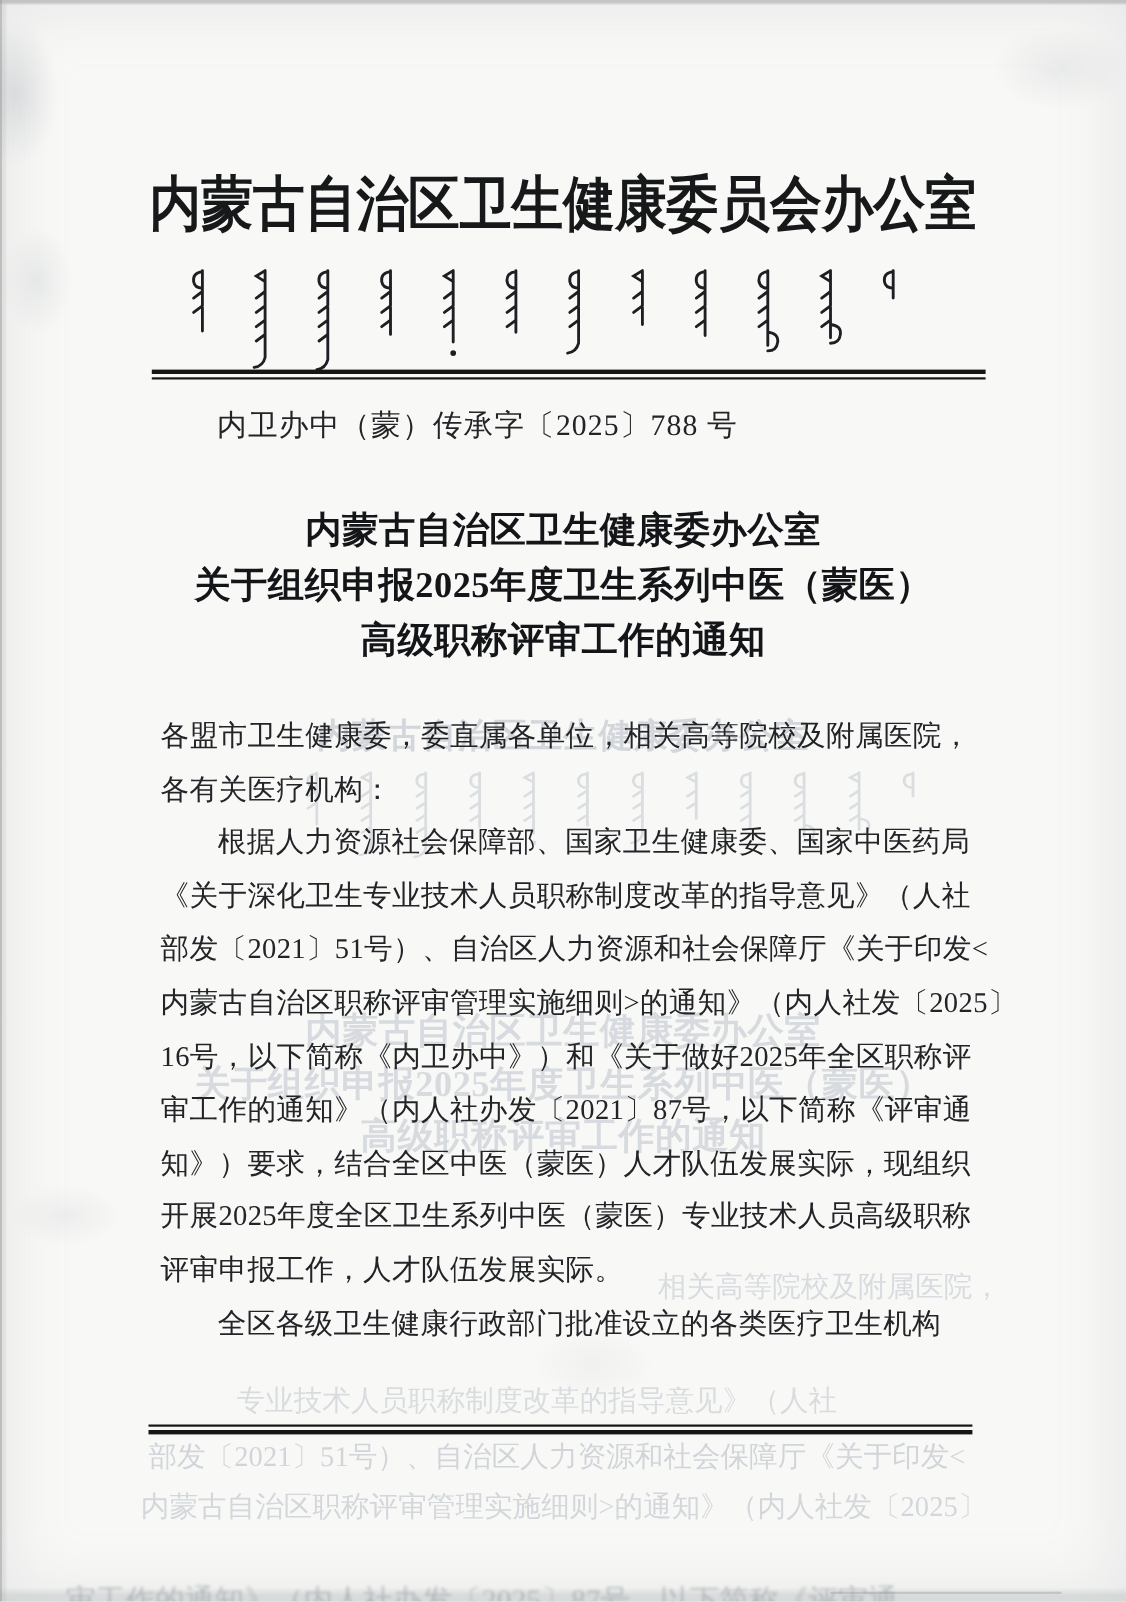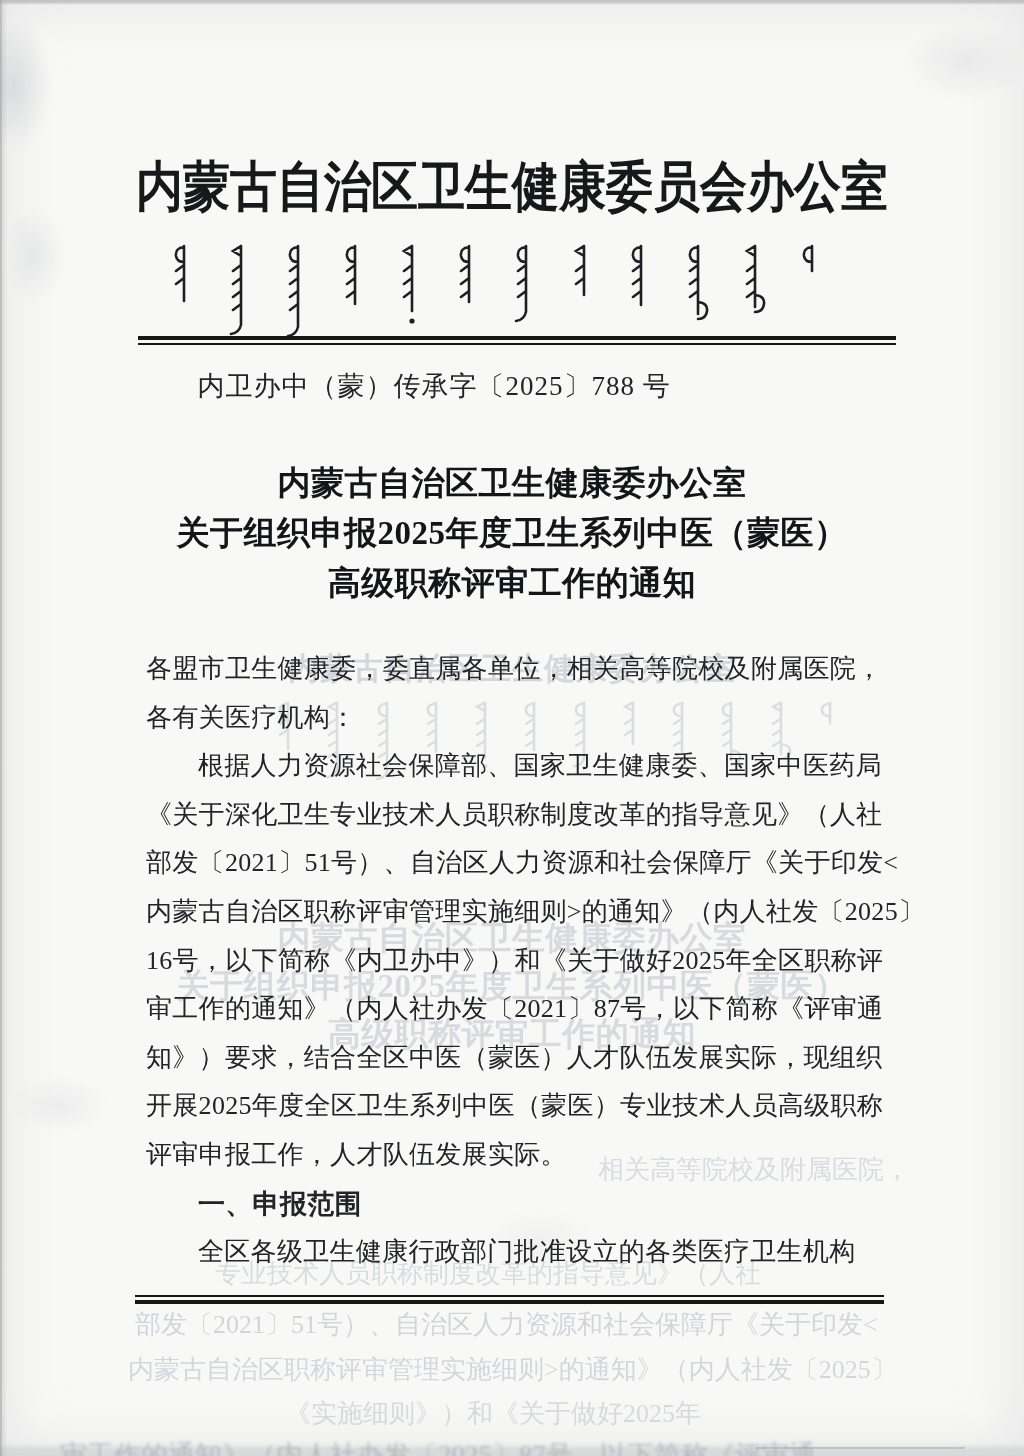--- a/index.html
+++ b/index.html
@@ -129,21 +129,20 @@
     </div>
   <div class="abs ghost ghost-title-echo">
     <div>内蒙古自治区卫生健康委办公室</div>
     <div>关于组织申报2025年度卫生系列中医（蒙医）</div>
     <div>高级职称评审工作的通知</div>
   </div>
   <div class="abs ghost ghost-mid-right">相关高等院校及附属医院，</div>
   <div class="abs ghost ghost-pre-rule">专业技术人员职称制度改革的指导意见》（人社</div>
   <div class="abs ghost ghost-b1">部发〔2021〕51号）、自治区人力资源和社会保障厅《关于印发&lt;</div>
   <div class="abs ghost ghost-b2">内蒙古自治区职称评审管理实施细则&gt;的通知》（内人社发〔2025〕</div>
-  <div class="abs ghost ghost-b3">《实施细则》）和《关于做好2025年</div>
   <div class="abs ghost ghost-b4">审工作的通知》（内人社办发〔2025〕87号，以下简称《评审通</div>
   <div class="abs ghost-bot-line"></div>
 
   <div class="abs real org-name">内蒙古自治区卫生健康委员会办公室</div>
   <div class="abs real mongolian-row">
       <svg width="24" height="74" viewBox="0 0 24 74">
         <path d="M12,4 q-9,1 -8,9 q1,6 8,6 M12,3 V58 M12,22 l-8,6 M12,35 l-8,6" fill="none" stroke="currentColor" stroke-width="2.6" stroke-linecap="round"></path>
       </svg>
       <svg width="24" height="98" viewBox="0 0 24 98">
         <path d="M12,3 l-8,5 l8,5 M12,3 V82 M12,22 l-8,6 M12,35 l-8,6 M12,48 l-8,6 M12,61 l-8,6 M12,82 q-2,8 -10,9" fill="none" stroke="currentColor" stroke-width="2.6" stroke-linecap="round"></path>
@@ -195,19 +194,18 @@
     <div class="line">各有关医疗机构：</div>
     <div class="line indent">根据人力资源社会保障部、国家卫生健康委、国家中医药局</div>
     <div class="line">《关于深化卫生专业技术人员职称制度改革的指导意见》（人社</div>
     <div class="line">部发〔2021〕51号）、自治区人力资源和社会保障厅《关于印发&lt;</div>
     <div class="line">内蒙古自治区职称评审管理实施细则&gt;的通知》（内人社发〔2025〕</div>
     <div class="line">16号，以下简称《内卫办中》）和《关于做好2025年全区职称评</div>
     <div class="line">审工作的通知》（内人社办发〔2021〕87号，以下简称《评审通</div>
     <div class="line">知》）要求，结合全区中医（蒙医）人才队伍发展实际，现组织</div>
     <div class="line">开展2025年度全区卫生系列中医（蒙医）专业技术人员高级职称</div>
     <div class="line">评审申报工作，人才队伍发展实际。</div>
-    <div class="line indent heading">一、申报范围</div>
     <div class="line indent">全区各级卫生健康行政部门批准设立的各类医疗卫生机构</div>
   </div>
 
   <div class="abs real rule rule-bot-thin"></div>
   <div class="abs real rule rule-bot-thick"></div>
 </div>
 
 </body></html>

